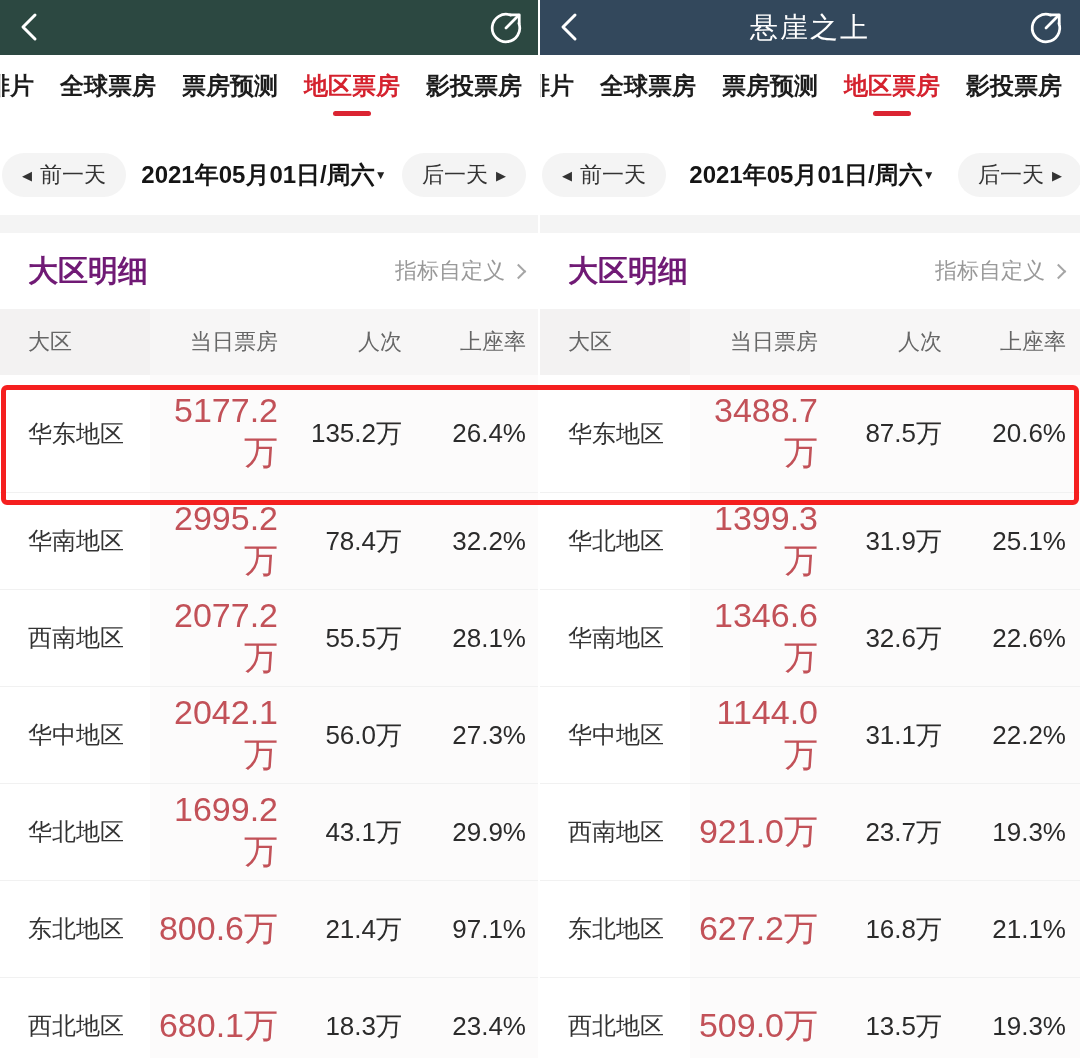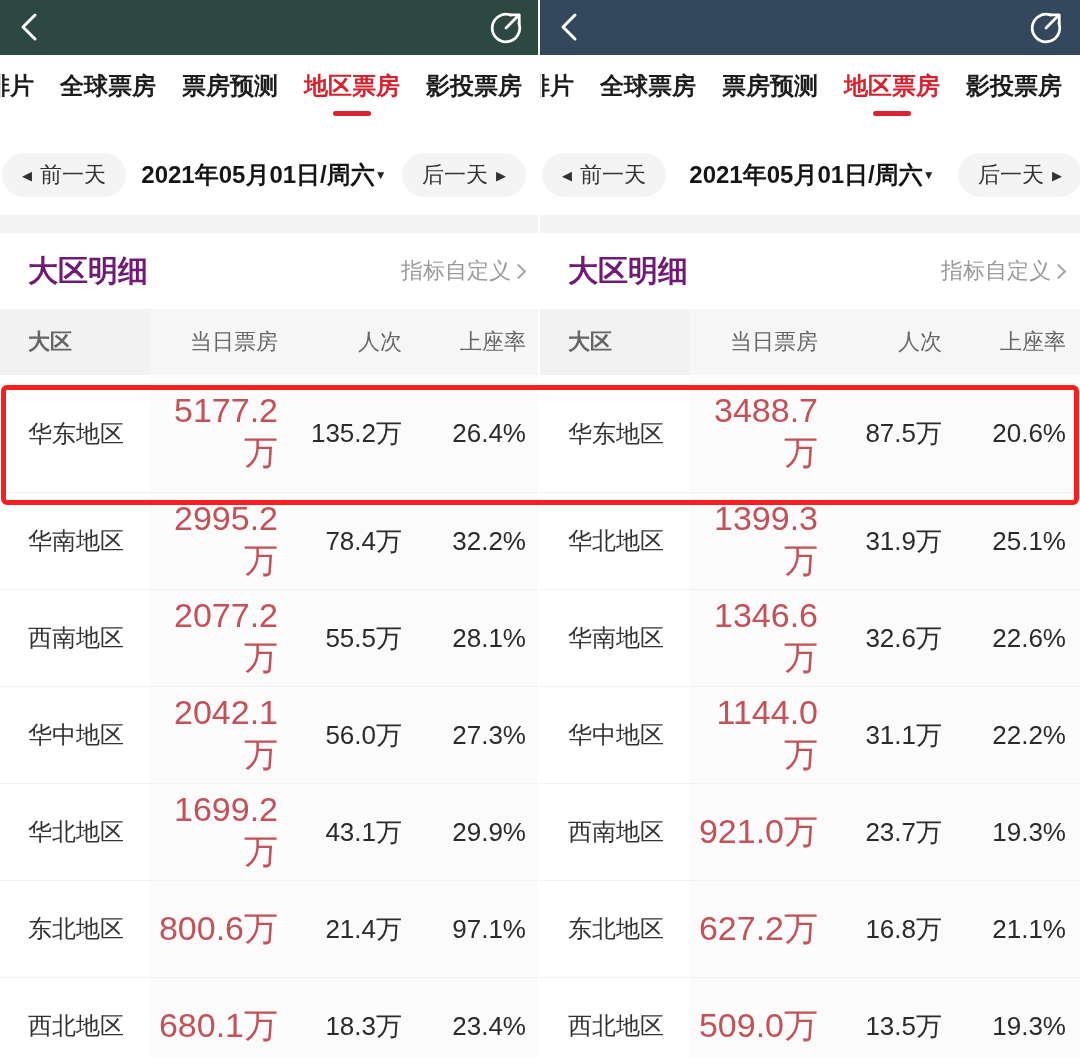--- a/index.html
+++ b/index.html
@@ -32,29 +32,29 @@
   .panel.right .pill.next{margin-right:-16px;}
   .tri{font-size:13px;color:#333;line-height:1;}
   .date{display:flex;align-items:center;gap:0;font-size:24px;font-weight:600;color:#151515;}
   .date .tri{font-size:12px;color:#222;}
 
   .gapband{height:18px;background:#f4f4f4;}
 
   
   .card-head{height:76px;display:flex;align-items:center;justify-content:space-between;padding:0 16px 0 28px;}
   .card-head h2{margin:0;font-size:30px;font-weight:700;color:#701a75;}
-  .customize{border:0;background:none;display:flex;align-items:center;gap:0;font-family:inherit;
+  .customize{border:0;background:none;display:flex;align-items:center;gap:6px;font-family:inherit;
              font-size:22px;color:#999;padding:0;}
   .chev{width:9px;height:9px;border-top:2px solid #a6a6a6;border-right:2px solid #a6a6a6;
         transform:rotate(45deg);display:inline-block;margin-left:2px;}
 
   
   .grid{display:grid;grid-template-columns:150px 128px 124px 124px;align-items:center;padding-right:14px;box-sizing:border-box;}
   .thead{height:66px;background:#f7f6f6;font-size:22px;color:#666;}
-  .thead .c1{background:#f3f2f2;height:100%;display:flex;align-items:center;padding-left:28px;box-sizing:border-box;font-weight:bold;}
+  .thead .c1{background:#f3f2f2;height:100%;display:flex;align-items:center;padding-left:28px;box-sizing:border-box;}
   .c2,.c3,.c4{text-align:right;}
   .row{height:97px;background:linear-gradient(to right,#fff 150px,#fcfbfb 150px);}
   .row.first{height:117px;}
   .row + .row{border-top:1px solid #f1f1f1;}
   .row .c1{padding-left:28px;font-size:24px;color:#333;}
   .row .c2{font-size:34px;color:#c25158;}
   .row .c3,.row .c4{font-size:26px;color:#2b2b2b;}
 
   
   .panel-divider{position:absolute;left:538px;top:0;width:2px;height:1058px;background:#fff;z-index:3;}
@@ -169,20 +169,21 @@
     </div>
   </section>
 
   <section class="panel right">
     <header class="appbar" style="background: rgb(51, 72, 92);">
       <span class="back">
         <svg width="34" height="34" viewBox="0 0 34 34">
             <path d="M21 5 L9 17 L21 29" fill="none" stroke="#fff" stroke-width="3" stroke-linecap="round" stroke-linejoin="round"></path>
           </svg>
       </span>
+      <h1 class="title">悬崖之上</h1>
       <span class="share">
         <svg width="36" height="36" viewBox="0 0 34 34">
           <path d="M21.4 4.8 A 13 13 0 1 0 29.2 12.6" fill="none" stroke="#fff" stroke-width="2.6" stroke-linecap="round"></path>
           <path d="M17 17 L29 5" fill="none" stroke="#fff" stroke-width="2.6" stroke-linecap="round"></path>
           <path d="M21.5 4.5 L29.5 4.5 L29.5 12.5" fill="none" stroke="#fff" stroke-width="2.6" stroke-linecap="round" stroke-linejoin="round"></path>
         </svg>
       </span>
     </header>
 
     <nav class="tabs">

